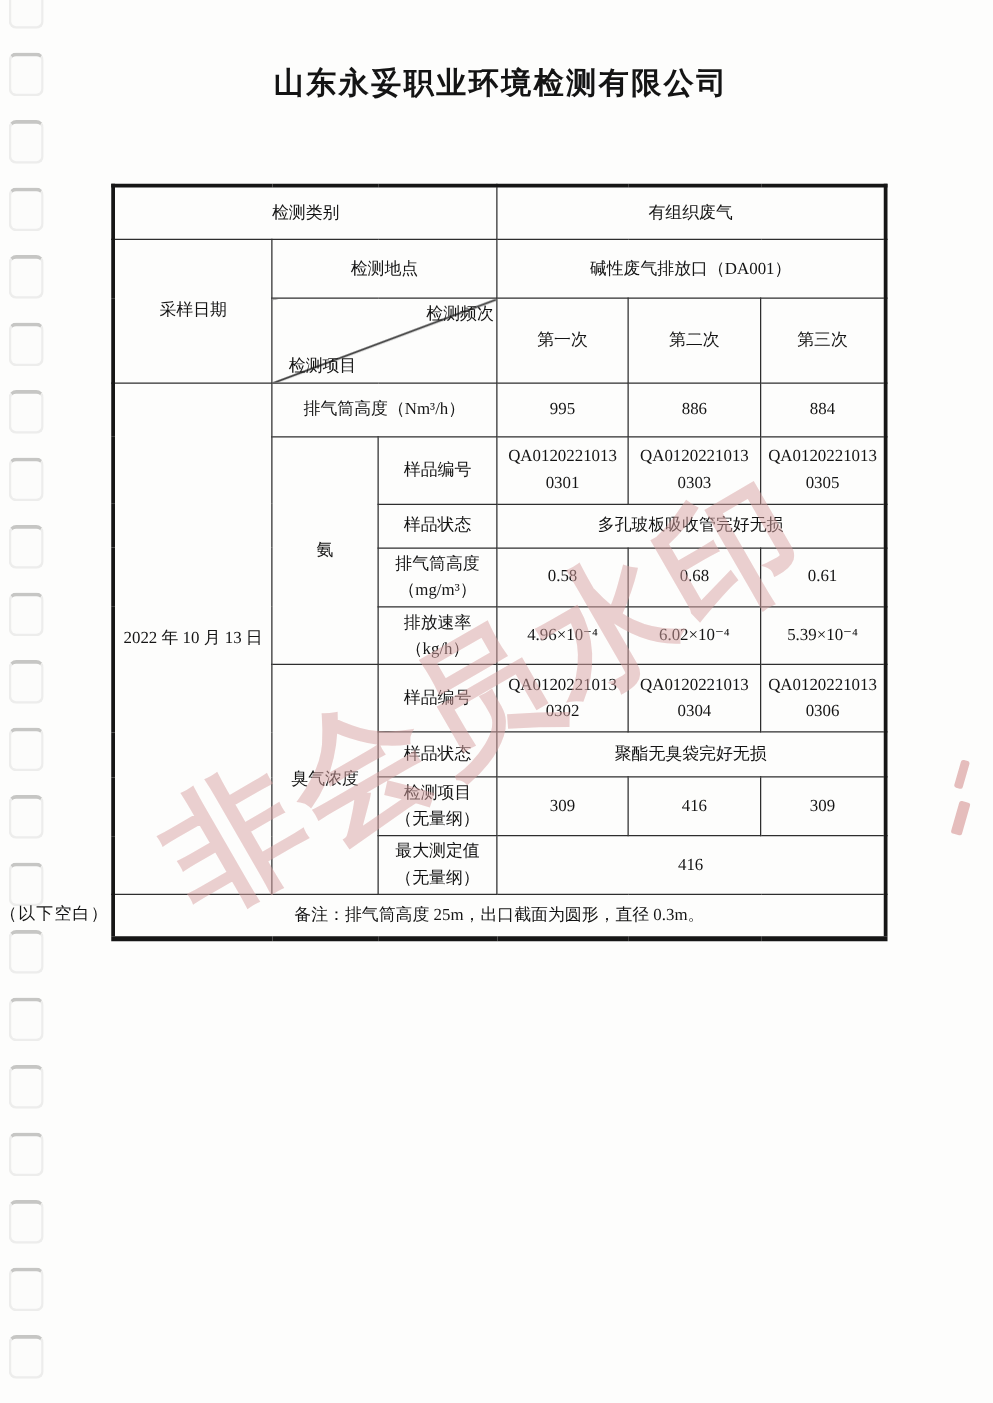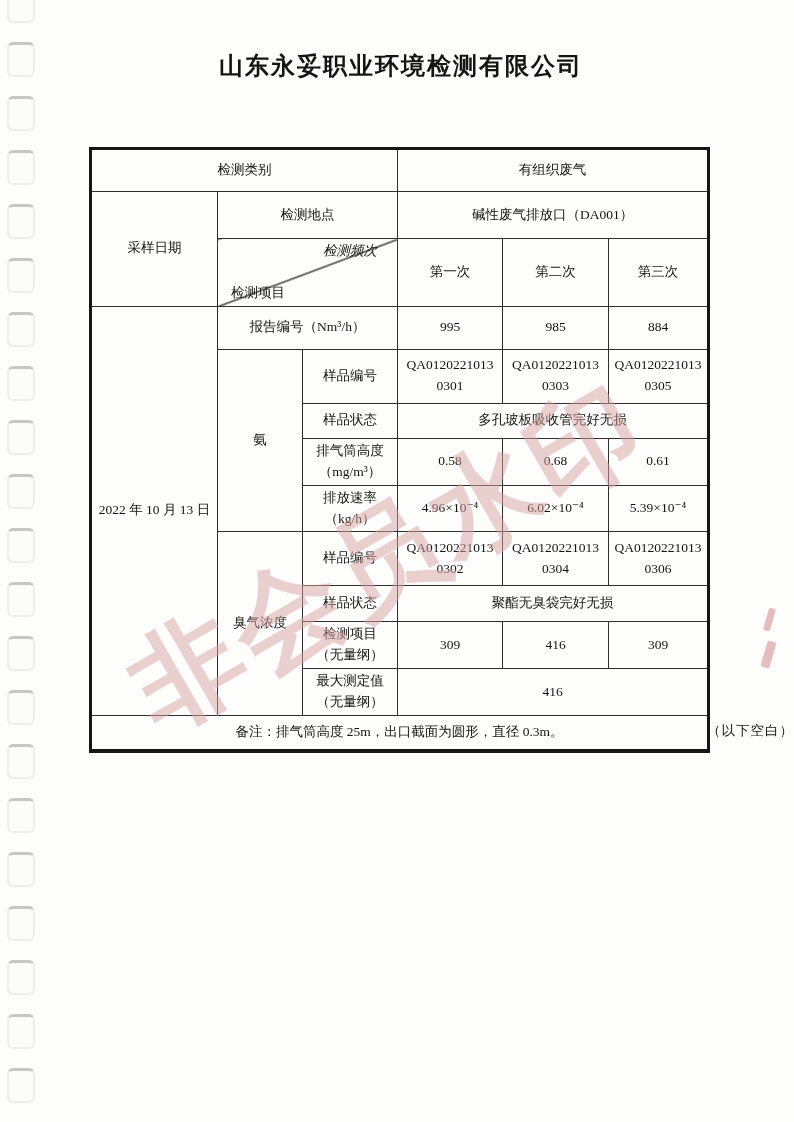--- a/index.html
+++ b/index.html
@@ -49,35 +49,35 @@
   td.remark-cell{text-align:left;padding-left:10px;}
   
   td.diag{
     position:relative;padding:0;
     background:linear-gradient(to bottom right,
       transparent calc(50% - 1.2px),
       #3a3a3a calc(50% - 0.3px),
       #3a3a3a calc(50% + 0.3px),
       transparent calc(50% + 1.2px));
   }
-  .diag-top{position:absolute;top:2px;right:20px;font-style:italic;}
+  .diag-top{position:absolute;top:2px;right:2px;}
   .diag-bottom{position:absolute;bottom:2px;left:13px;}
   
   .watermark{
     position:absolute;left:388px;top:558px;
     transform:translate(-50%,-50%) rotate(-30deg);
     font-size:110px;letter-spacing:4px;white-space:nowrap;
     opacity:.5;pointer-events:none;z-index:5;font-weight:600;
   }
   .edge-frag{position:absolute;background:#dca7a7;opacity:.75;border-radius:2px;z-index:5;}
   .edge-frag.f1{left:766px;top:608px;width:7px;height:23px;transform:rotate(16deg);}
   .edge-frag.f2{left:764px;top:641px;width:9px;height:27px;transform:rotate(16deg);}
   .below-blank{
     position:absolute;top:722px;left:0;width:100%;
-    text-align:right;font-size:13.5px;letter-spacing:1px;
+    text-align:left;font-size:13.5px;letter-spacing:1px;
   }
 </style>
 </head>
 <body>
 
 <div class="page">
 
   <div id="binding">
       <div class="bind-mark" style="top: -12px;"></div>
       <div class="bind-mark" style="top: 42px;"></div>
@@ -132,23 +132,23 @@
         <td colspan="2" class="diag">
           <span class="diag-top">检测频次</span>
           <span class="diag-bottom">检测项目</span>
         </td>
         <td>第一次</td>
         <td>第二次</td>
         <td>第三次</td>
       </tr>
       <tr class="h43">
         <td rowspan="9">2022 年 10 月 13 日</td>
-        <td colspan="2">报告编号（Nm³/h）</td>
+        <td colspan="2">排气筒高度（Nm³/h）</td>
         <td>995</td>
-        <td>985</td>
+        <td>886</td>
         <td>884</td>
       </tr>
       <tr class="h54">
         <td rowspan="4">氨</td>
         <td>样品编号</td>
         <td>QA0120221013
 0301</td>
         <td>QA0120221013
 0303</td>
         <td>QA0120221013

